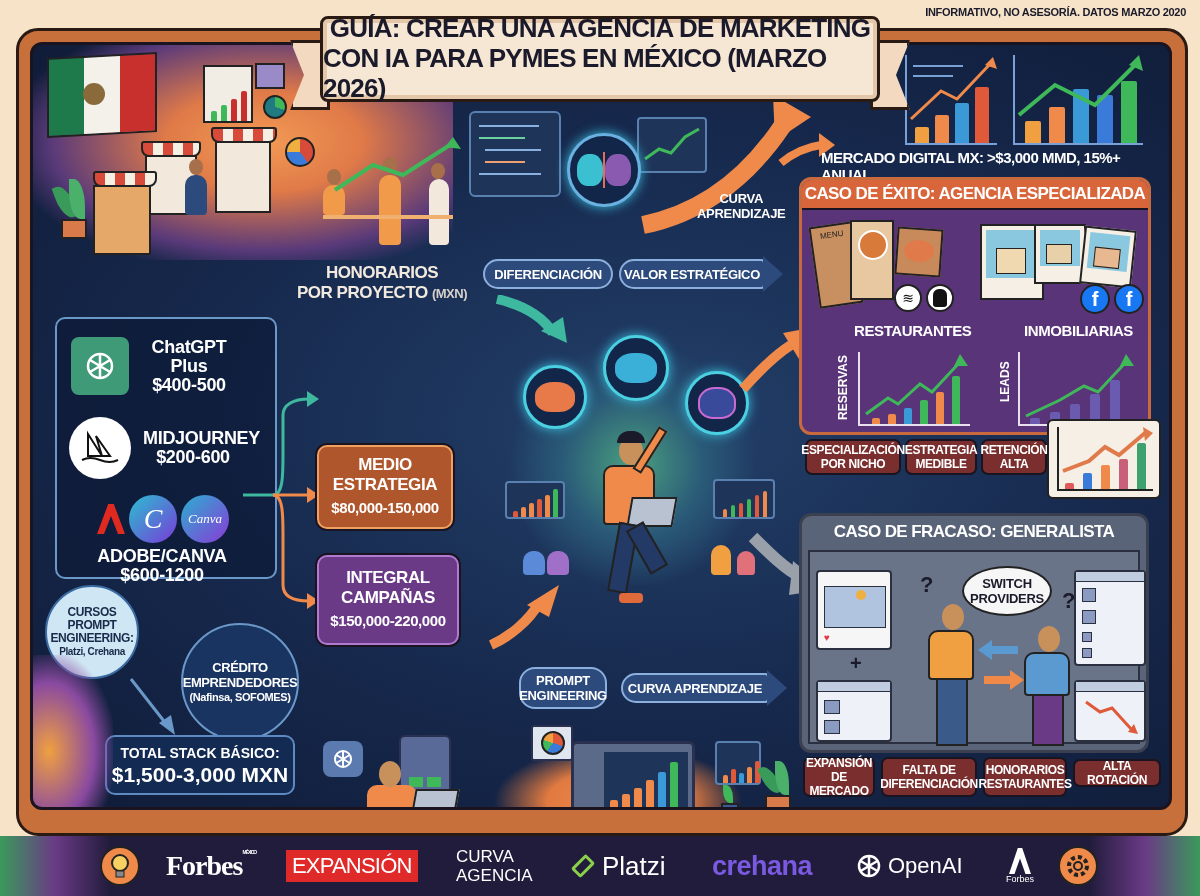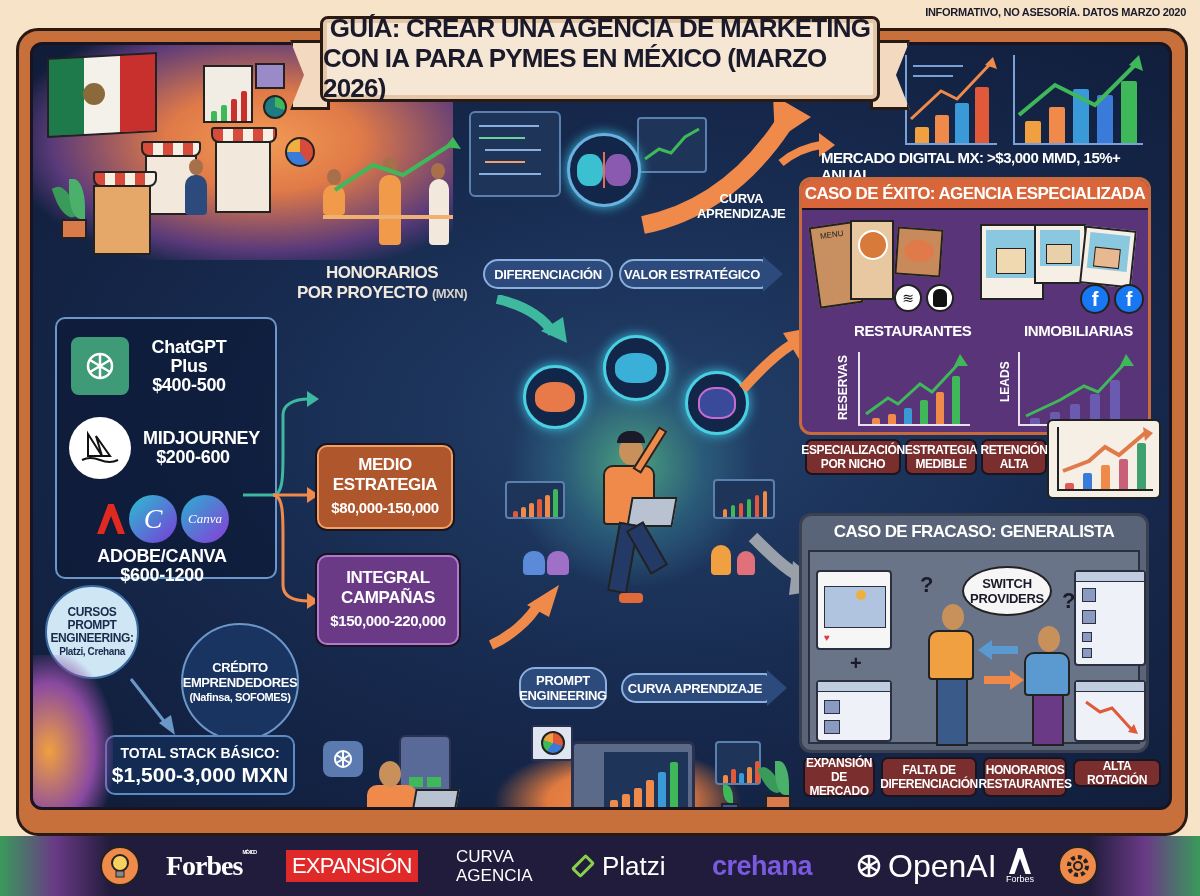--- a/index.html
+++ b/index.html
@@ -605,21 +605,21 @@
   <div class="logo" style="left:286px;top:14px;height:32px;padding:0 6px;background:#e02a2a;font-size:22px;letter-spacing:-0.8px;font-weight:normal">EXPANSIÓN</div>
   <div class="logo" style="left:456px;flex-direction:column;justify-content:center;font-size:17px;line-height:19px;font-weight:normal;align-items:flex-start">
     <span>CURVA</span>
       <span>AGENCIA</span>
   </div>
   <div class="logo" style="left:712px;font-size:27px;color:#7a5ae0;letter-spacing:-0.5px">crehana</div>
   <div class="logo" style="left:574px;font-size:26px;font-weight:normal">
     <span style="display:inline-block;width:18px;height:28px;border:4px solid #8ad04a;transform:rotate(45deg) scale(0.75);margin-right:10px;border-radius:3px"></span>
     <span>Platzi</span>
   </div>
-  <div class="logo" style="left:854px;font-size:32px;font-weight:normal">
+  <div class="logo" style="left:854px;font-size:22px;font-weight:normal">
     <svg width="30" height="30" viewBox="0 0 36 36" style="margin-right:4px">
         <g fill="none" stroke="#fff" stroke-width="3">
           <circle cx="18" cy="18" r="12"></circle>
           <path d="M18,6 L18,30 M8,12 L28,24 M8,24 L28,12"></path>
         </g>
       </svg>
     <span>OpenAI</span>
   </div>
   <div class="logo" style="left:1006px;flex-direction:column;justify-content:center;font-size:9px;font-weight:normal">
     <div style="width:22px;height:26px;background:#fff;clip-path:polygon(0 100%,40% 0,60% 0,100% 100%,75% 100%,50% 40%,25% 100%)"></div>

